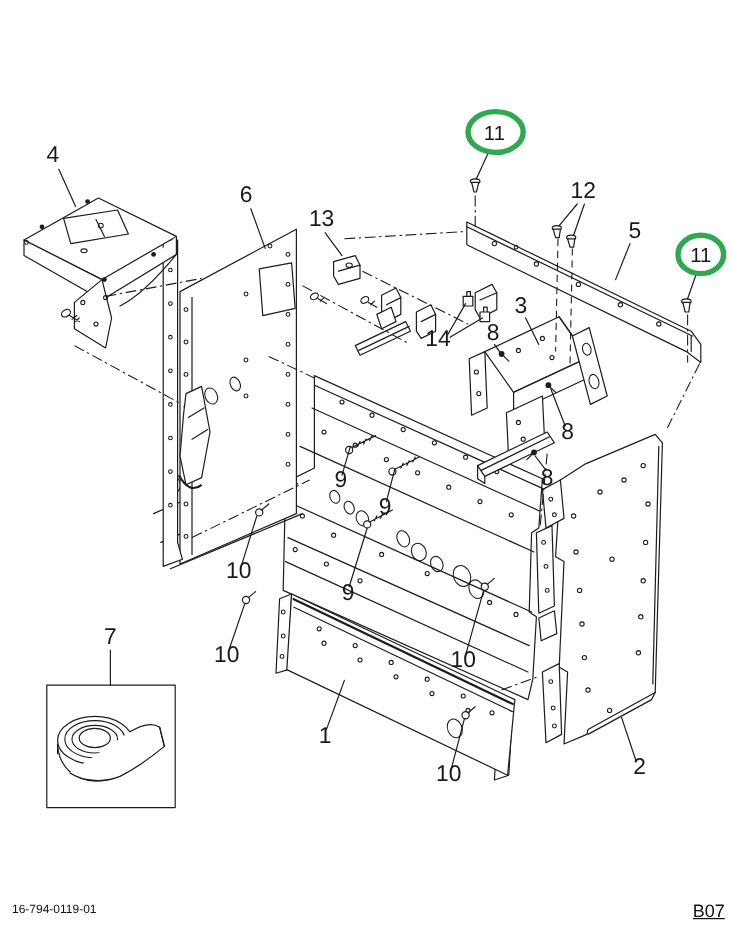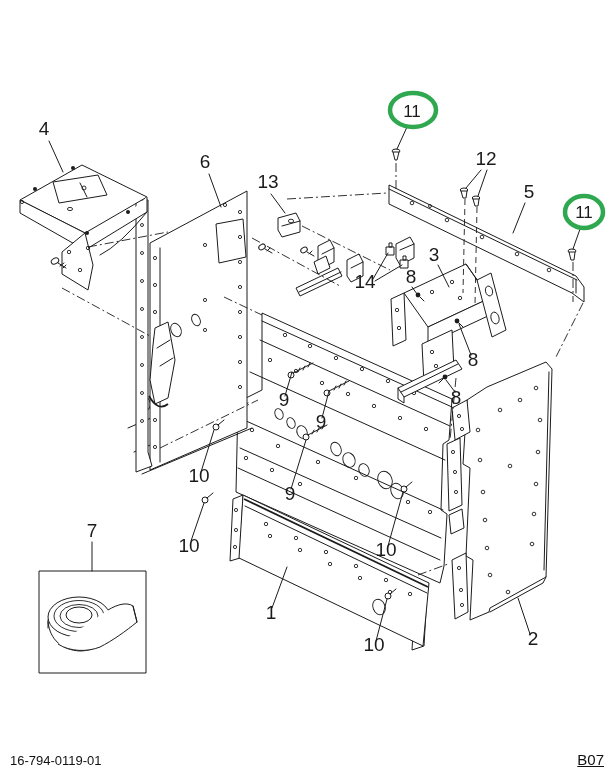--- a/index.html
+++ b/index.html
@@ -9,21 +9,21 @@
   svg *{vector-effect:none;}
   .ln{fill:none;stroke:#1c1c1c;stroke-width:1;stroke-linejoin:round;stroke-linecap:round;}
   .fw{fill:#ffffff;stroke:#1c1c1c;stroke-width:1;stroke-linejoin:round;}
   .thk{fill:none;stroke:#1c1c1c;stroke-width:1.8;stroke-linejoin:round;}
   .dd{fill:none;stroke:#1c1c1c;stroke-width:0.9;stroke-dasharray:9 3 2 3;}
   .dsh{fill:none;stroke:#1c1c1c;stroke-width:0.9;stroke-dasharray:6 4;}
   .hole{fill:none;stroke:#1c1c1c;stroke-width:0.9;}
   .dot{fill:#1c1c1c;stroke:none;}
   .lbl{font-family:"Liberation Sans",sans-serif;font-size:19px;fill:#1a1a1a;text-anchor:middle;}
   .lbl-sm{font-family:"Liberation Sans",sans-serif;font-size:17px;fill:#1a1a1a;text-anchor:middle;}
-  .footer-left{position:absolute;left:10px;top:753px;font-size:13px;color:#111;}
+  .footer-left{position:absolute;left:10px;top:753px;font-size:10px;color:#111;}
   .footer-right{position:absolute;right:6px;top:751px;font-size:15px;color:#111;text-decoration:underline;}
 </style>
 </head>
 <body>
 
 <div class="stage">
 <svg width="610" height="777" viewBox="0 0 610 777">
 
   <g>
     <path class="fw" d="M487,387 L546,362 L552,369 L546,577 L490,608 L489,612 L470,620 L473,560 L466,556 L470,468 L463,464 L467,400 Z"></path>

